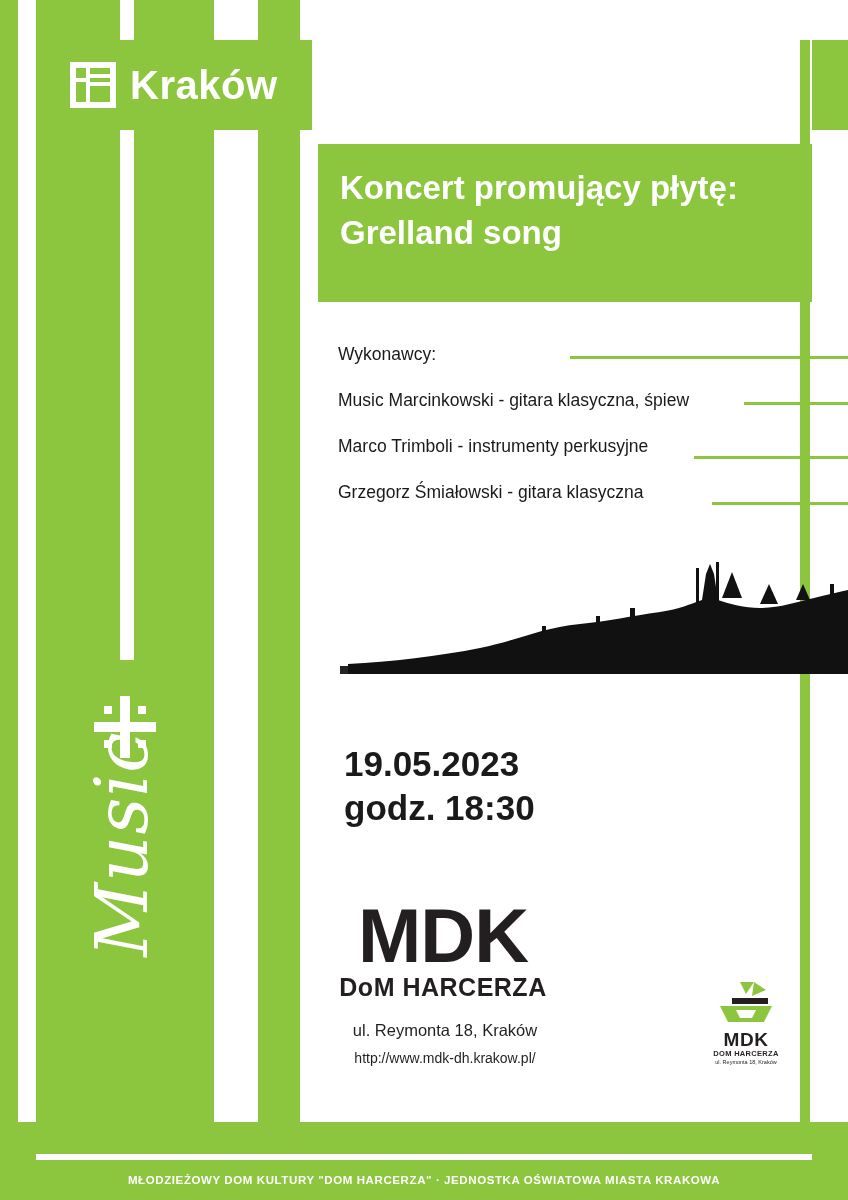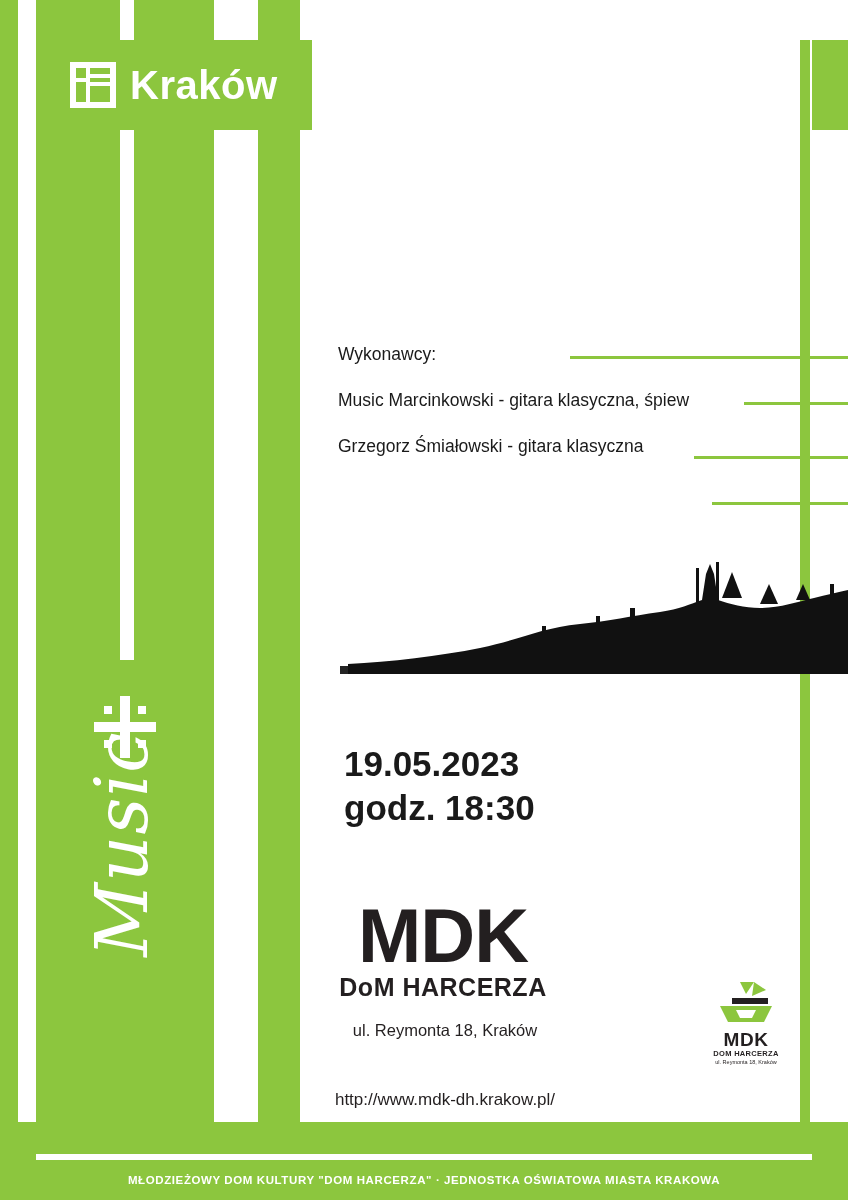--- a/index.html
+++ b/index.html
@@ -237,23 +237,22 @@
     font-size: 16.5px;
     color: #231f20;
     line-height: 1.55;
   }
   .mdk-url {
     position: absolute;
     left: 300px;
     top: 1050px;
     width: 290px;
     text-align: center;
-    font-size: 17px;
-    color: #231f20;
-    margin-top: 40px;
+    font-size: 14px;
+    color: #231f20;
   }
 
   
   .mdk-badge {
     position: absolute;
     left: 700px;
     top: 980px;
     width: 92px;
     text-align: center;
   }
@@ -326,33 +325,40 @@
       <i style="left:26px; top:0; width:10px; height:62px;"></i>
       <i style="left:0; top:26px; width:62px; height:10px;"></i>
       <i style="left:10px; top:10px; width:8px; height:8px;"></i>
       <i style="left:44px; top:10px; width:8px; height:8px;"></i>
       <i style="left:10px; top:44px; width:8px; height:8px;"></i>
       <i style="left:44px; top:44px; width:8px; height:8px;"></i>
     </div>
     <div class="music-word">Music</div>
   </div>
 
+  <div class="title-panel">
+    <div class="title-line">Koncert promujący płytę:</div>
+    <div class="title-line">Grelland song</div>
+  </div>
 
   <div class="rule r1"></div>
   <div class="rule r2"></div>
   <div class="rule r3"></div>
   <div class="rule r4"></div>
   <div class="vrule v1"></div>
 
   <div class="performers">
     <div class="perf-row">
       <b>Wykonawcy:</b>
     </div>
     <div class="perf-row">
       <b>Music Marcinkowski</b><span class="rest"> - gitara klasyczna, śpiew</span>
+    </div>
+    <div class="perf-row">
+      <b>Marco Trimboli</b><span class="rest"> - instrumenty perkusyjne</span>
     </div>
     <div class="perf-row">
       <b>Grzegorz Śmiałowski</b><span class="rest"> - gitara klasyczna</span>
     </div>
   </div>
 
   <div class="skyline">
     <svg width="518" height="126" viewBox="0 0 518 126" aria-hidden="true">
       <g fill="#111111">
         <path d="M18 118 L18 108 C60 106 110 100 150 92 C190 84 210 72 250 68 C280 65 300 60 330 56

